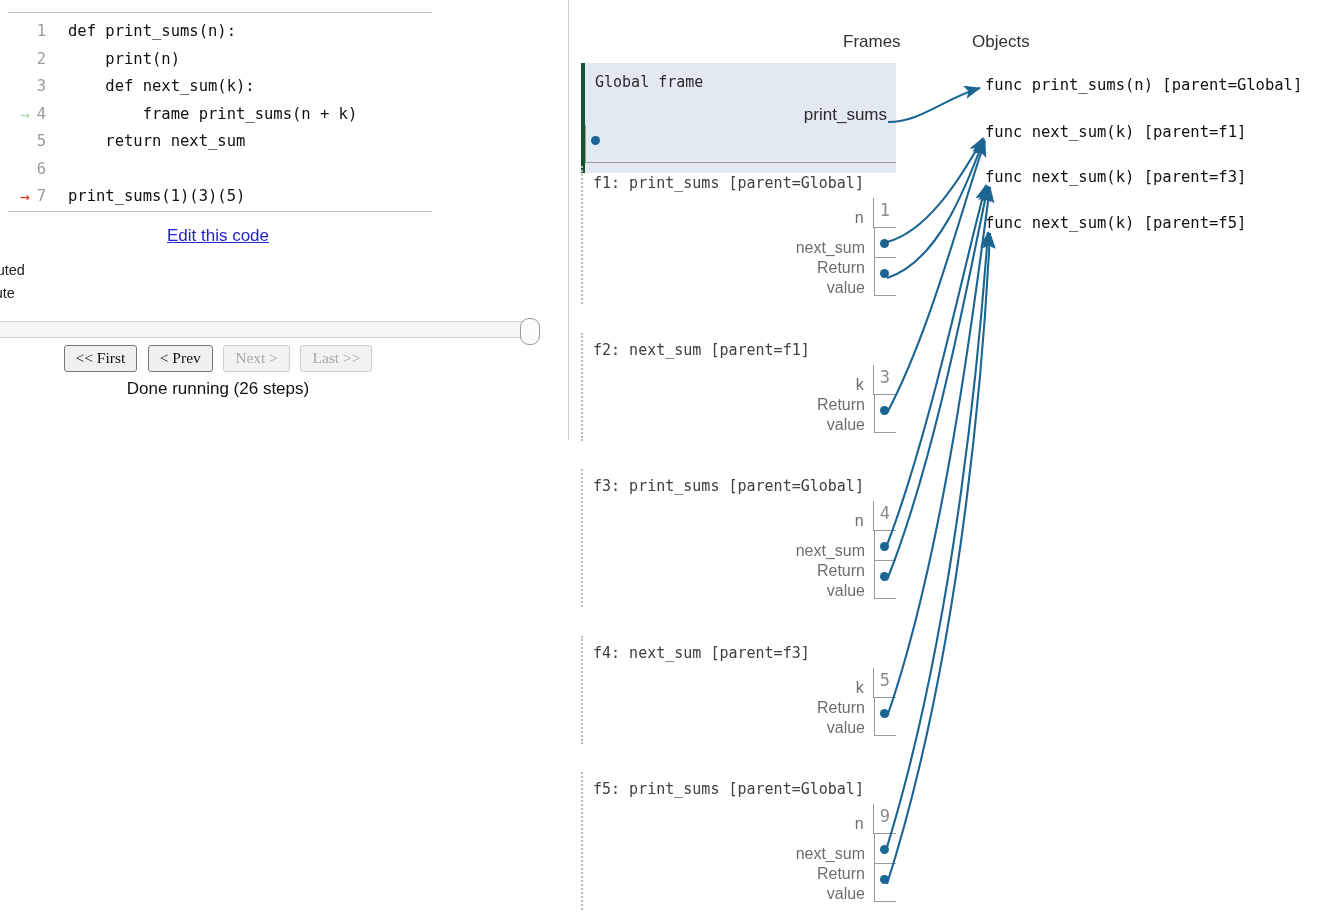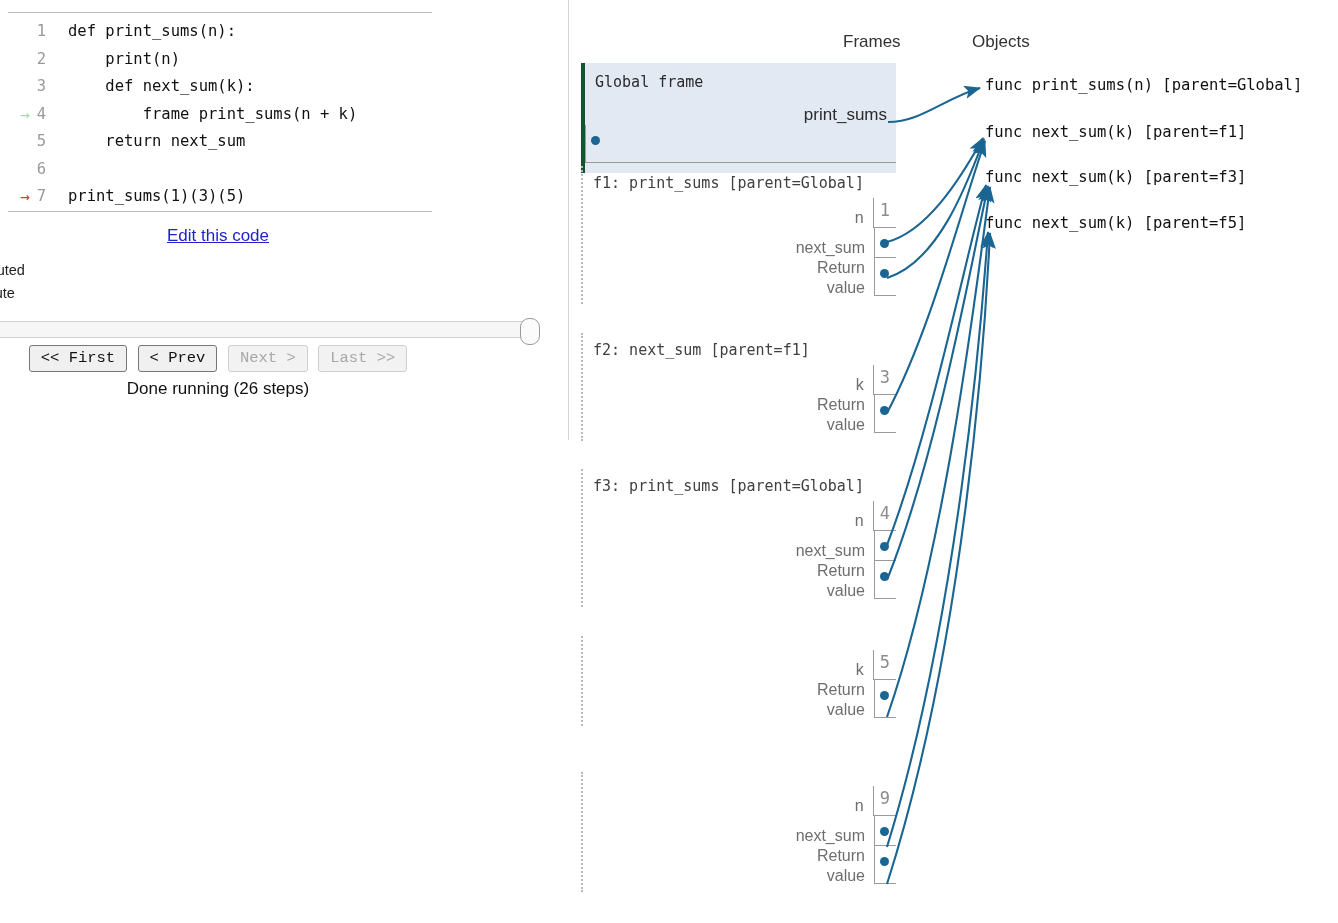--- a/index.html
+++ b/index.html
@@ -84,21 +84,21 @@
     background: #fbfbfb; border: 1px solid #9a9a9a; border-radius: 9px;
     cursor: pointer;
   }
 
   .nav-buttons {
     position: absolute; left: 0; top: 345px; width: 436px;
     text-align: center;
   }
   .nav-btn {
     display: inline-block;
-    font-family: Liberation Mono, monospace;
+    font-family: Liberation Serif, serif;
     font-size: 15.5px;
     padding: 3px 11px 4px 11px;
     margin: 0 3px;
     background: #f0f0f0;
     border: 1px solid #767676;
     border-radius: 3px;
     color: #111111;
     cursor: pointer;
   }
   .nav-btn.disabled {
@@ -357,38 +357,40 @@
             <div class="var-name">Return
 value</div>
             <div class="var-box tall">
               <span class="ptr-dot"></span>
             </div>
           </div>
         </div>
       </div>
 
       <div class="frame local" style="top:636px;">
+        <div class="frame-title">f4: next_sum [parent=f3]</div>
         <div class="vars">
           <div class="var-row">
             <div class="var-name">k</div>
             <div class="var-box">
               <span class="var-val">5</span>
             </div>
           </div>
           <div class="var-row">
             <div class="var-name">Return
 value</div>
             <div class="var-box tall">
               <span class="ptr-dot"></span>
             </div>
           </div>
         </div>
       </div>
 
       <div class="frame local" style="top:772px;">
+        <div class="frame-title">f5: print_sums [parent=Global]</div>
         <div class="vars">
           <div class="var-row">
             <div class="var-name">n</div>
             <div class="var-box">
               <span class="var-val">9</span>
             </div>
           </div>
           <div class="var-row">
             <div class="var-name">next_sum</div>
             <div class="var-box">

